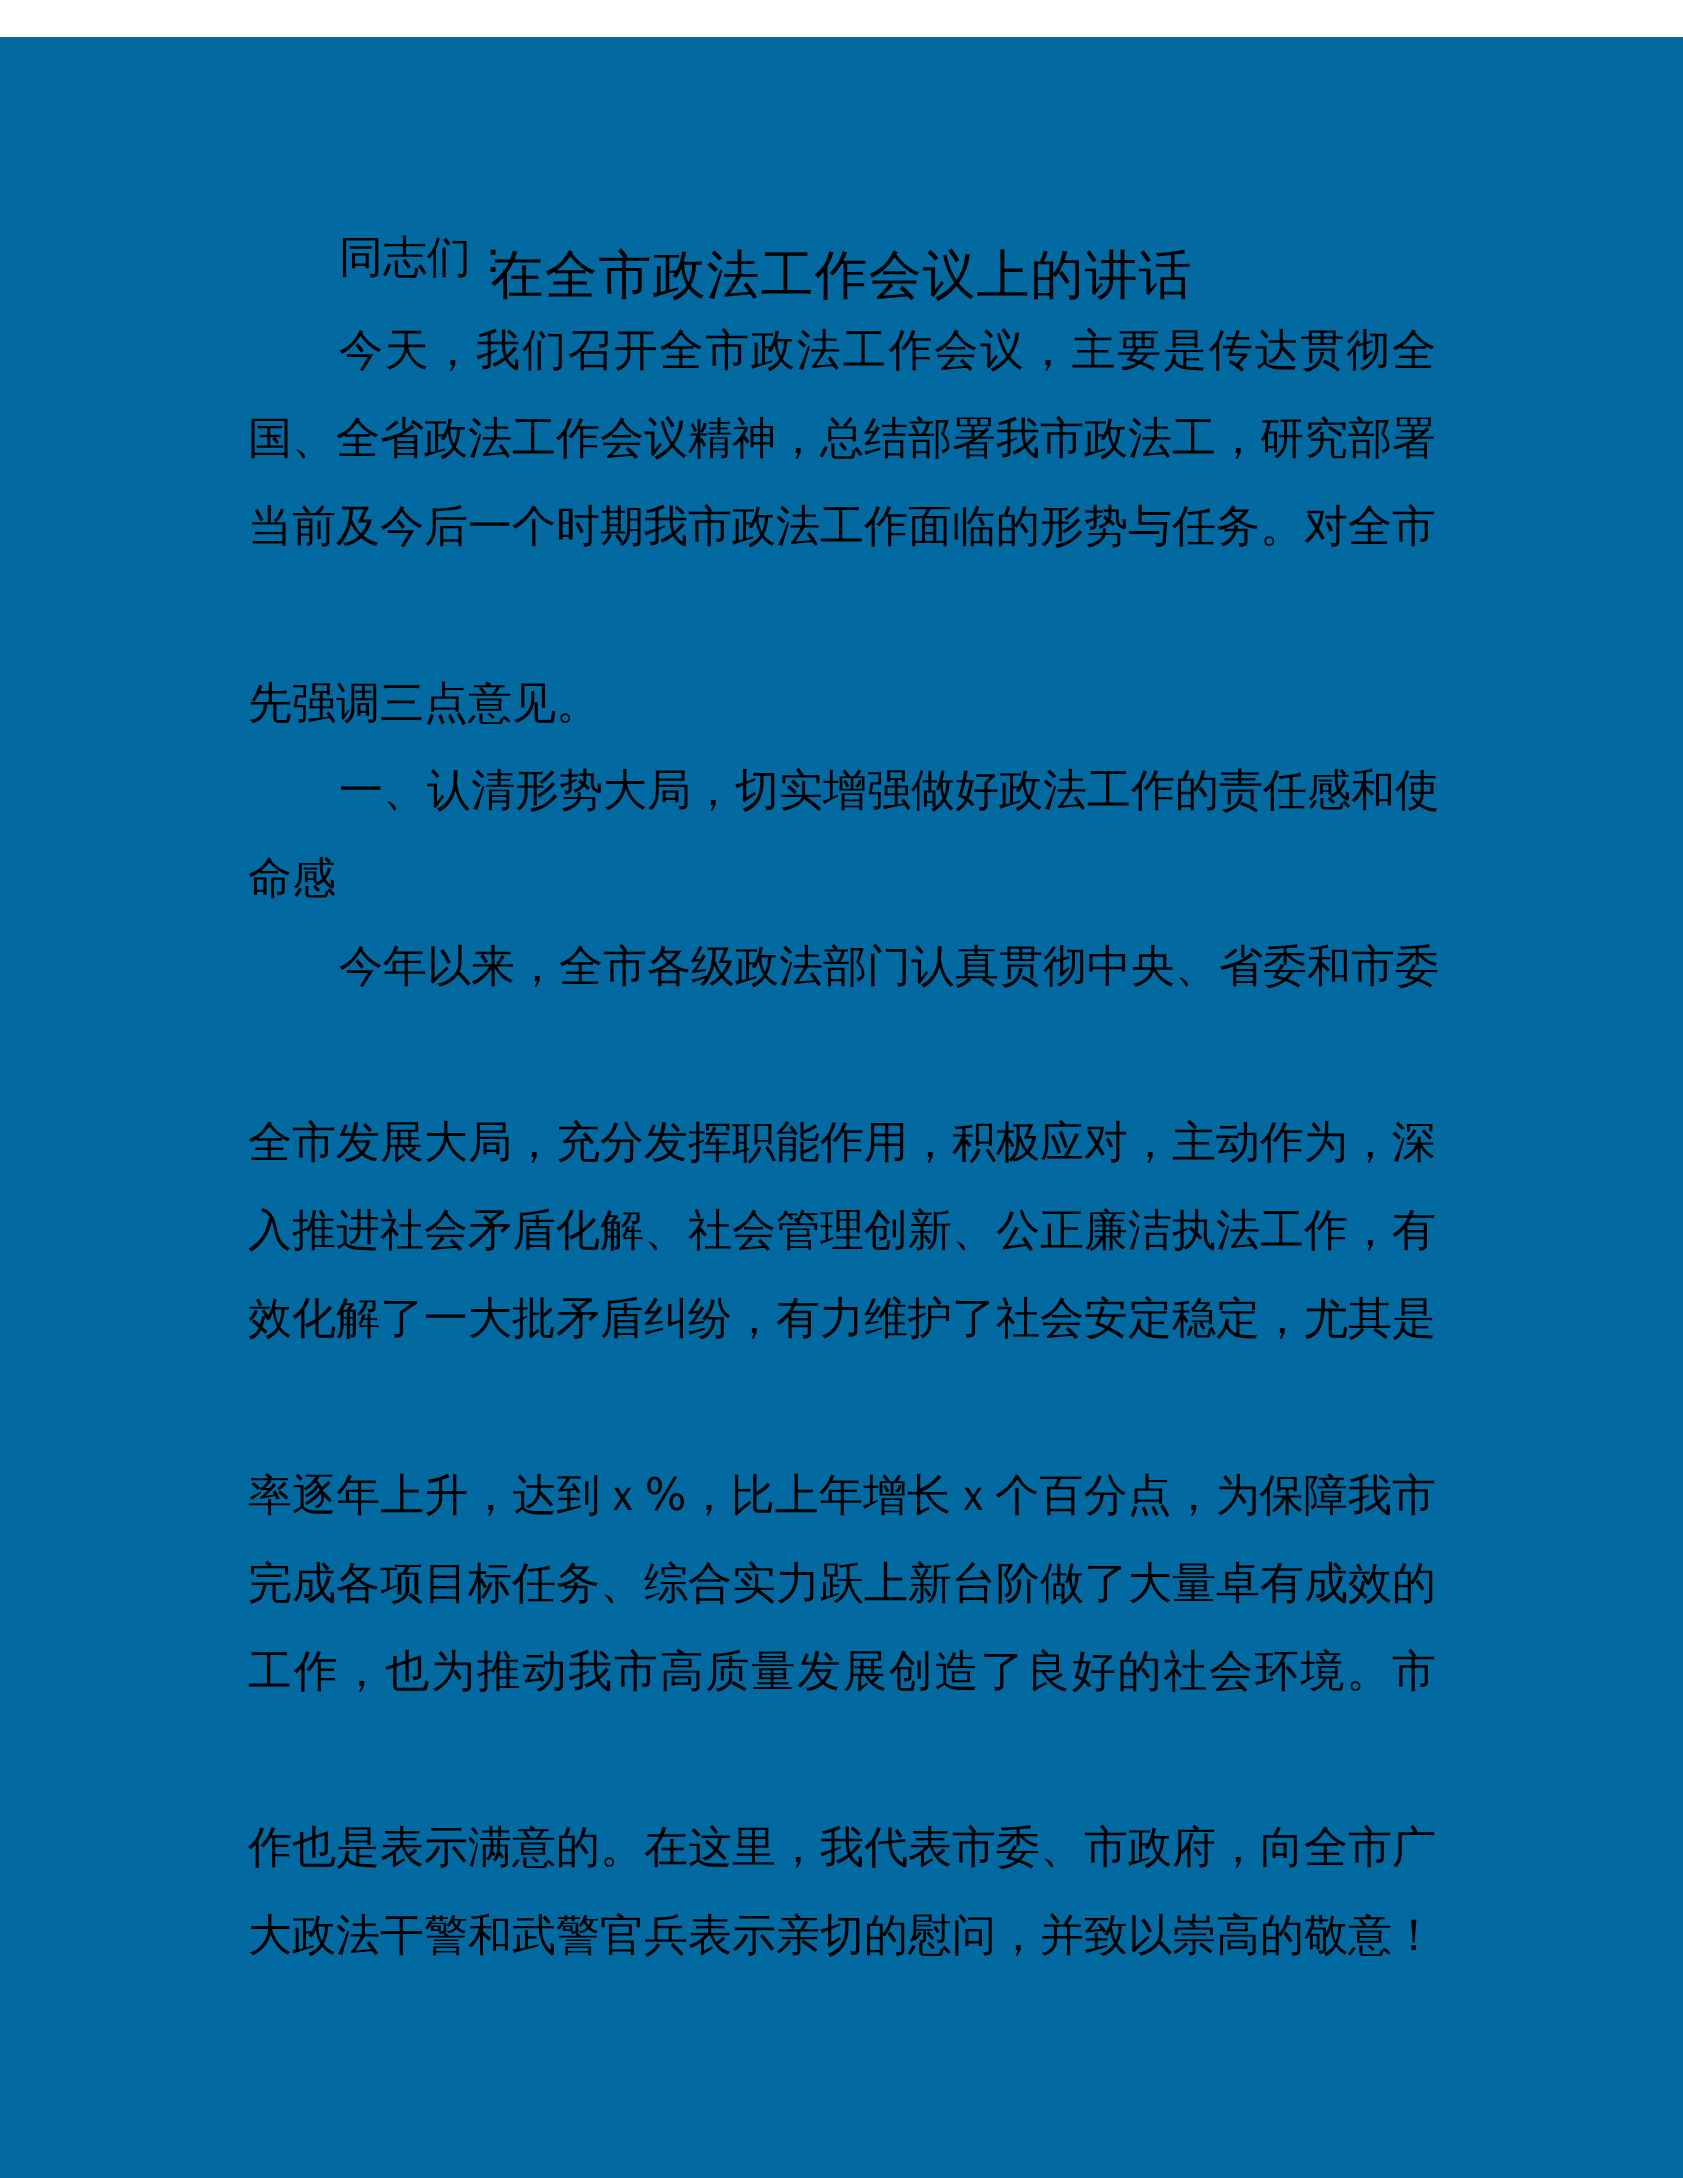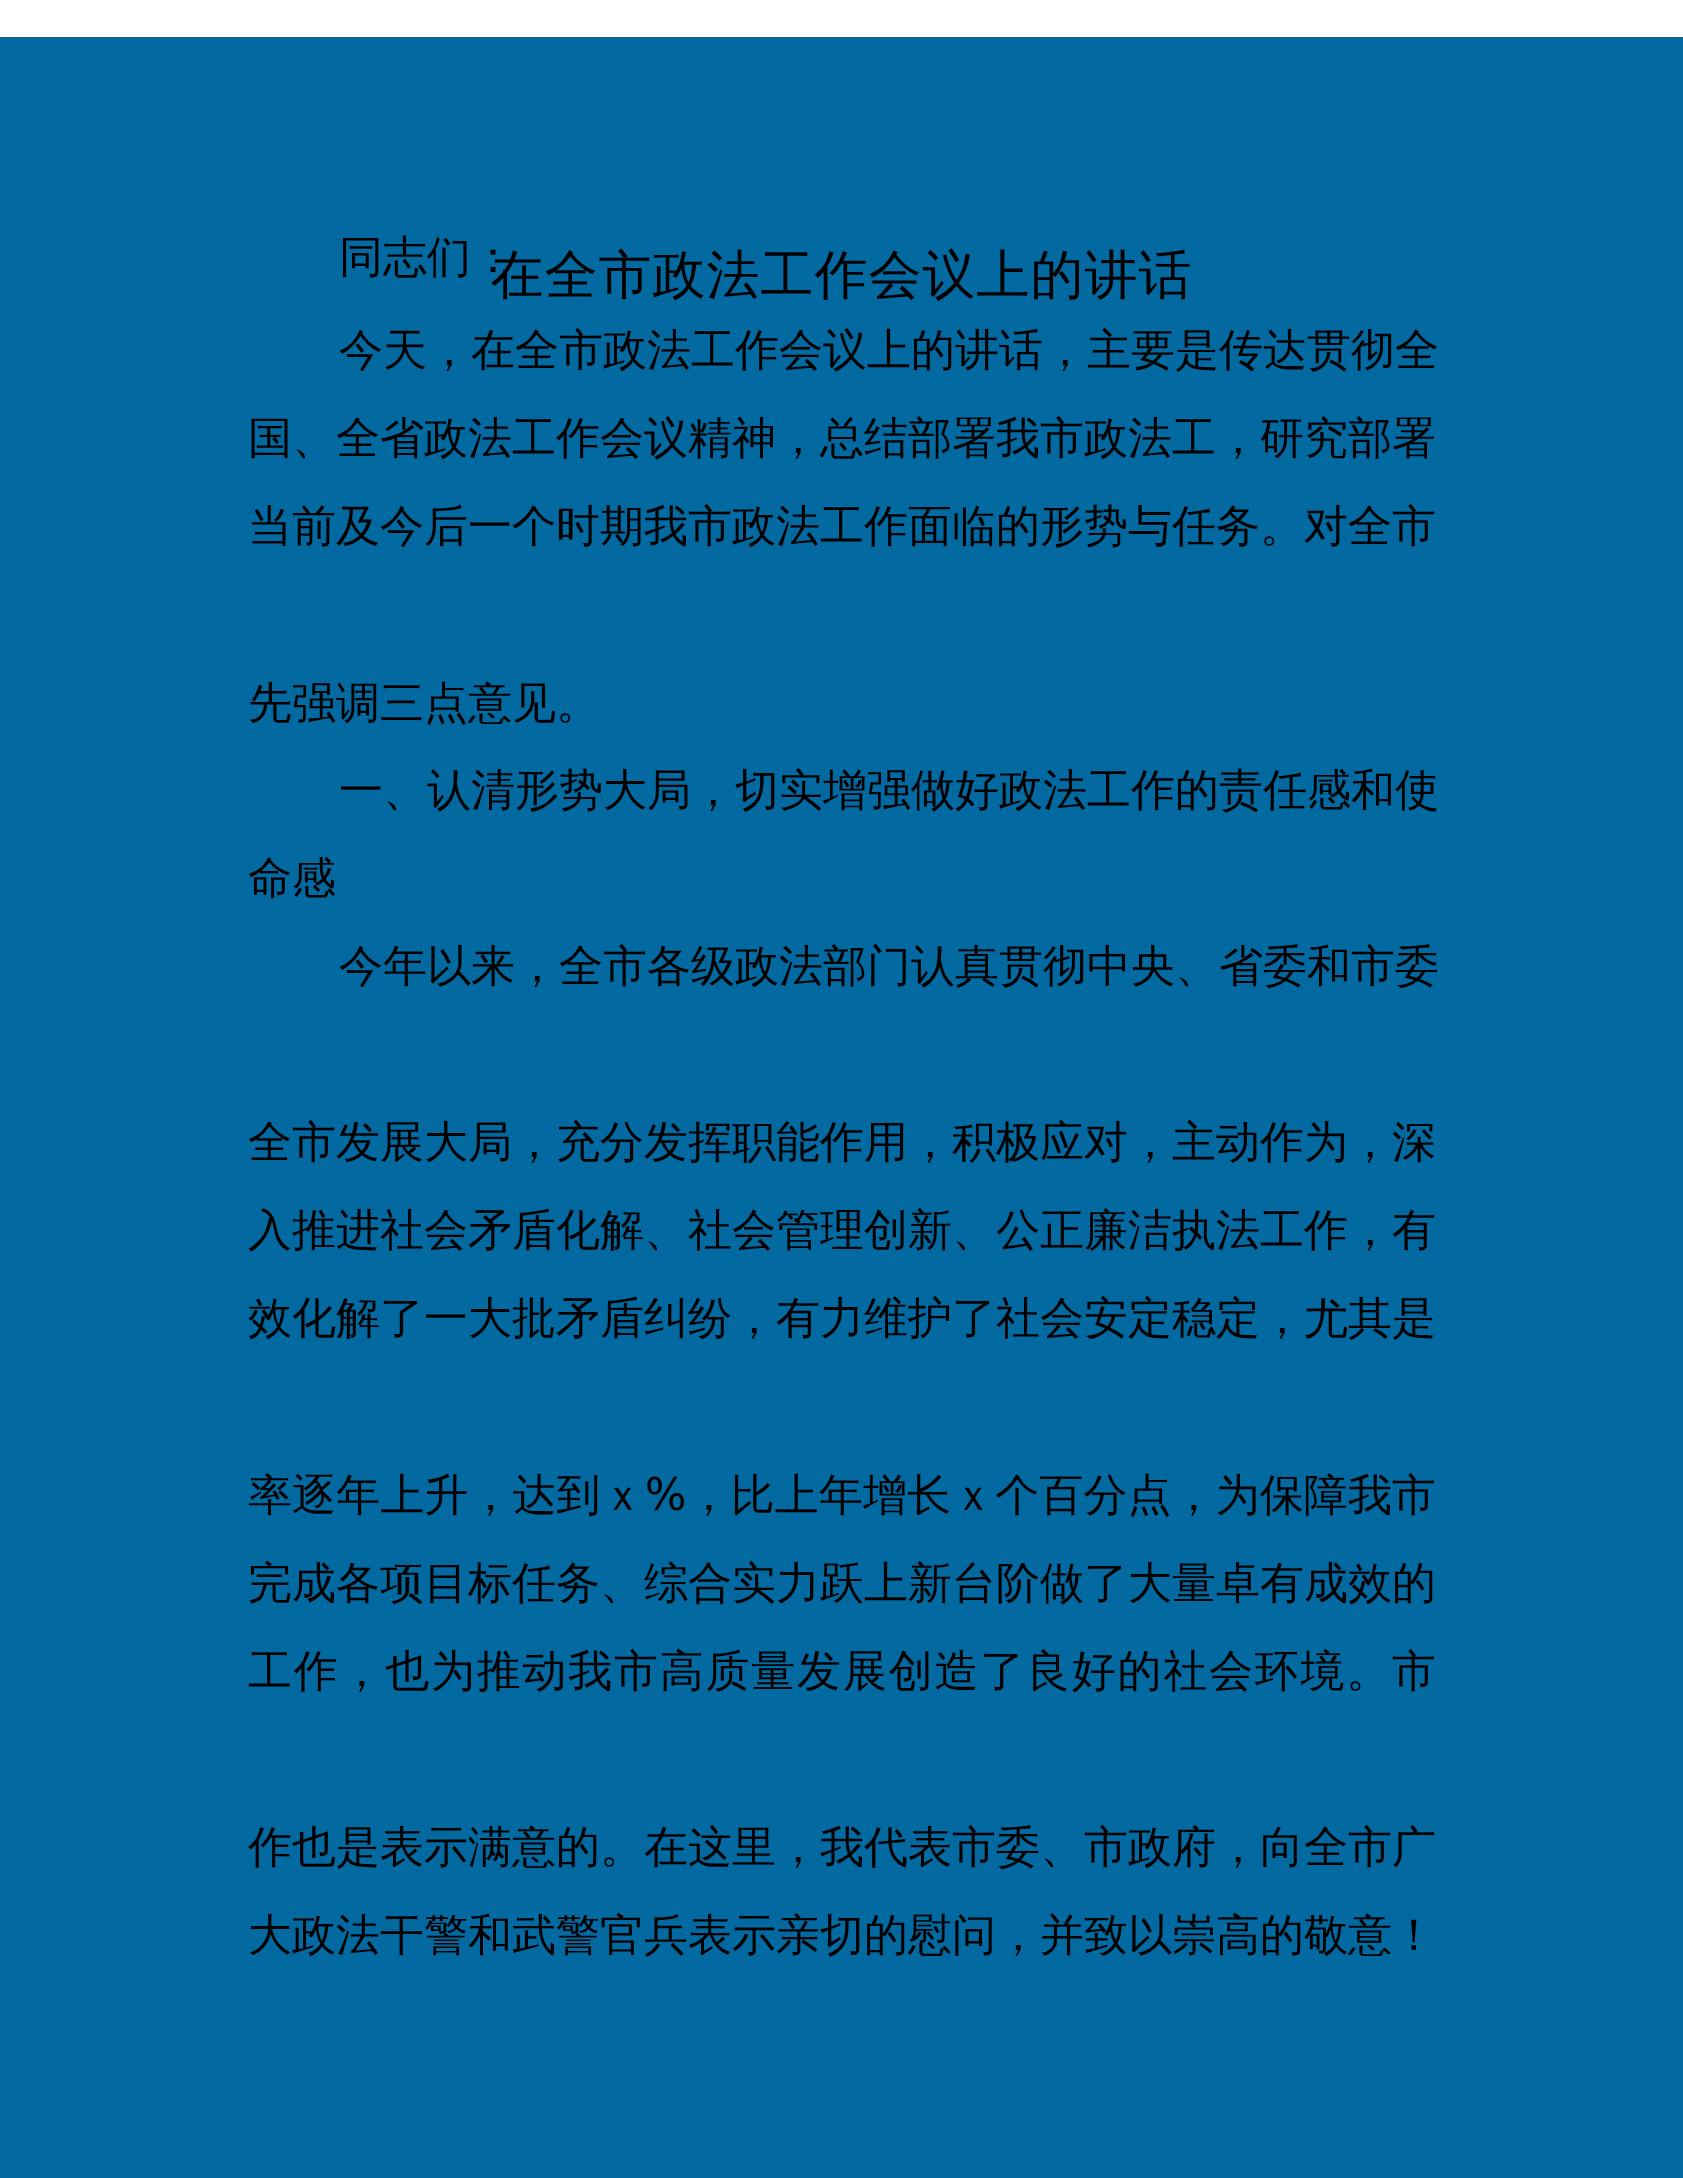--- a/index.html
+++ b/index.html
@@ -53,21 +53,21 @@
   </style>
 </head>
 <body>
 
 <div class="page">
 
   <div class="title" style="top:203px">在全市政法工作会议上的讲话</div>
 
   <div class="line indent last" style="top:198px; top:190px;">同志们：</div>
 
-  <div class="line indent" style="top:283px">今天，在全市政法工作会议上的讲话，主要是传达贯彻全</div>
+  <div class="line indent" style="top:283px">今天，我们召开全市政法工作会议，主要是传达贯彻全</div>
   <div class="line" style="top:371px">国、全省政法工作会议精神，总结部署我市政法工，研究部署</div>
   <div class="line" style="top:459px">当前及今后一个时期我市政法工作面临的形势与任务。对全市</div>
   <div class="line last" style="top:636px">先强调三点意见。</div>
 
   <div class="line indent" style="top:723px">一、认清形势大局，切实增强做好政法工作的责任感和使</div>
   <div class="line last" style="top:811px">命感</div>
 
   <div class="line indent" style="top:899px">今年以来，全市各级政法部门认真贯彻中央、省委和市委</div>
   <div class="line" style="top:1075px">全市发展大局，充分发挥职能作用，积极应对，主动作为，深</div>
   <div class="line" style="top:1163px">入推进社会矛盾化解、社会管理创新、公正廉洁执法工作，有</div>

